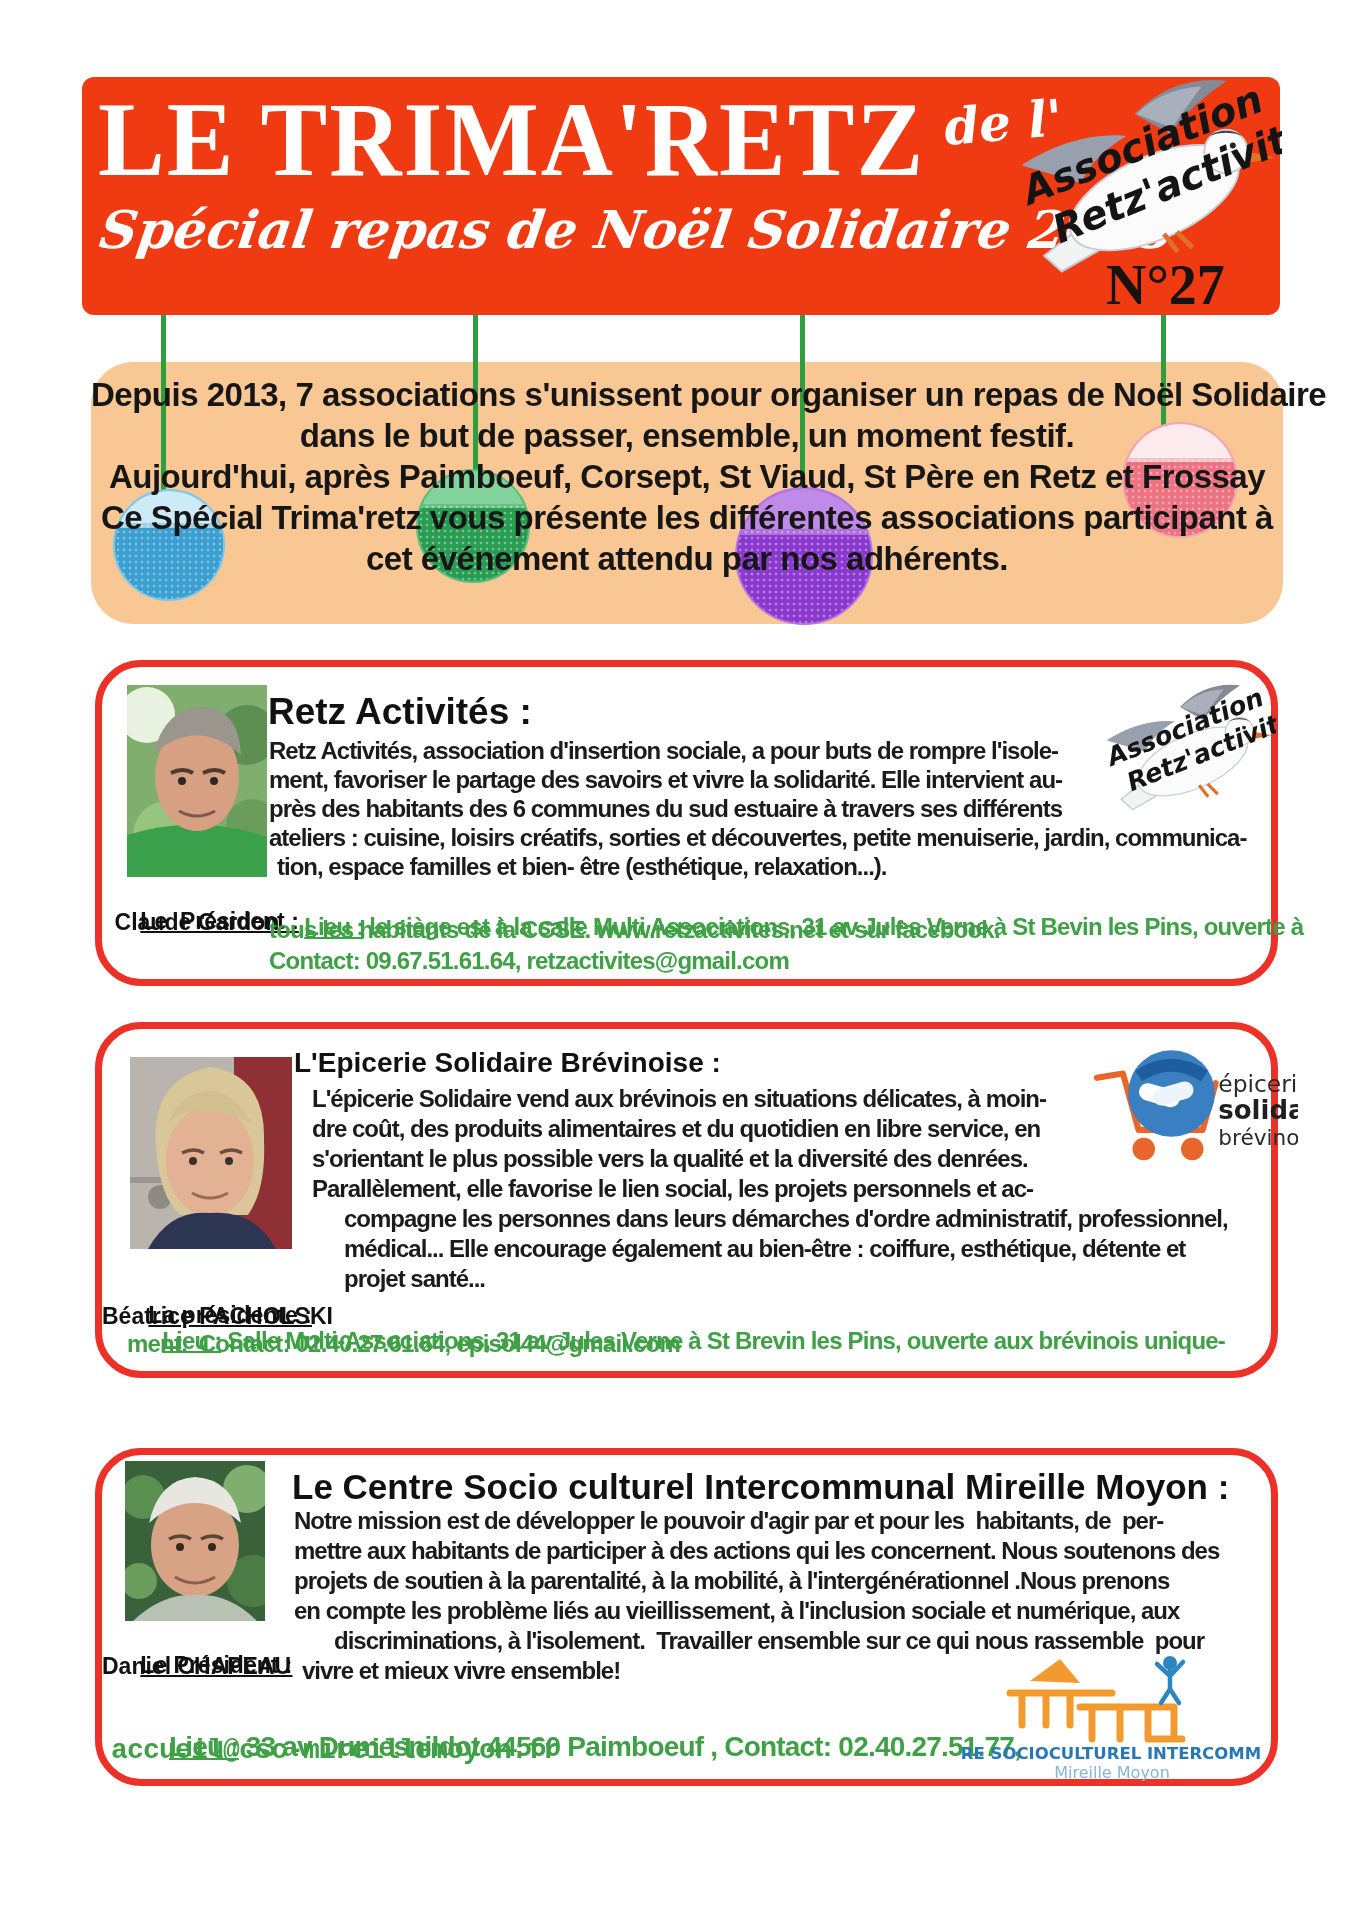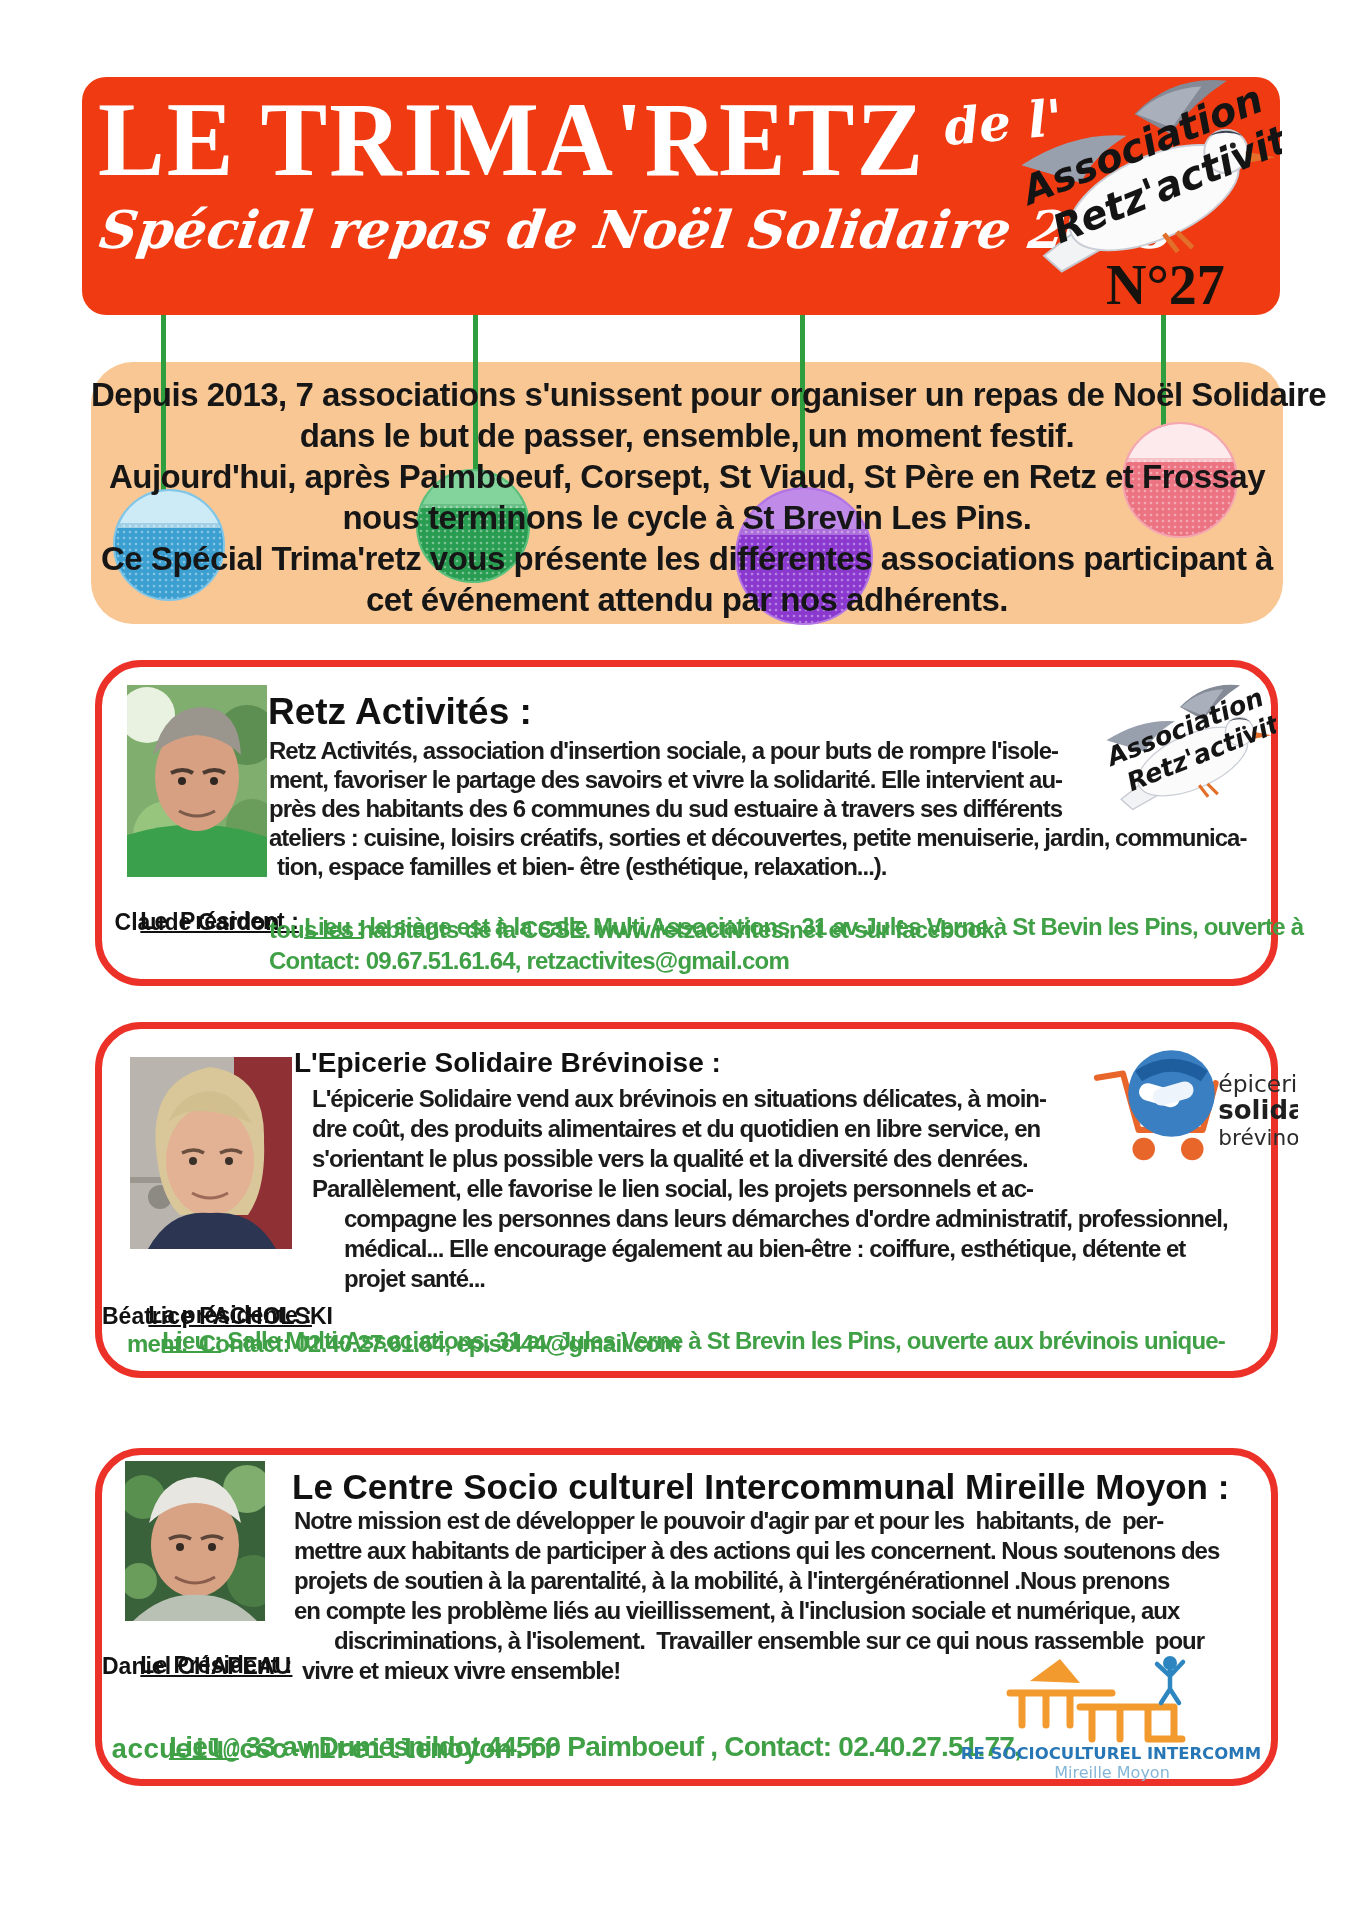--- a/index.html
+++ b/index.html
@@ -1,21 +1,21 @@
 <!DOCTYPE html>
 <html><head>
 <meta charset="utf-8">
 <style>
   html,body{margin:0;padding:0;background:#ffffff;}
   .page{position:relative;width:1357px;height:1920px;background:#ffffff;overflow:hidden;
         font-family:"Liberation Sans",sans-serif;color:#161616;}
 
   
   .banner{position:absolute;left:82px;top:77px;width:1198px;height:238px;
-          background:#EF3A12;border-radius:24px;}
+          background:#EF3A12;border-radius:12px;}
   .banner-title{position:absolute;left:16px;top:2px;color:#fff;white-space:pre;
           font-family:"Liberation Serif",serif;font-weight:900;font-size:100px;
           letter-spacing:2px;transform:scaleY(1.06);transform-origin:top left;}
   .banner-de{position:absolute;left:862px;top:16px;color:#fff;white-space:pre;
           font-family:"DejaVu Serif",serif;font-style:italic;font-weight:bold;font-size:50px;
           transform:rotate(-5deg);}
   .banner-subtitle{position:absolute;left:14px;top:122px;color:#fff;white-space:pre;
           font-family:"DejaVu Serif",serif;font-style:italic;font-weight:bold;font-size:52px;
           transform:skewX(-8deg);transform-origin:bottom left;}
   .banner-issue{position:absolute;left:1024px;top:176px;color:#16120e;white-space:pre;
@@ -104,21 +104,20 @@
   </div>
   <div class="ball" style="left:1122px;top:422px;width:112px;height:112px;background:#F07F8D;border:2px solid #f4a7b0;">
     <div class="cap" style="background:#fceaec;"></div>
       <div class="belly" style="background-color:rgba(225,90,105,.28);"></div>
   </div>
 
   <div class="intro-text">
     <span class="intro-line">Depuis 2013, 7 associations s'unissent pour organiser un repas de Noël Solidaire</span>
     <span class="intro-line">dans le but de passer, ensemble, un moment festif.</span>
     <span class="intro-line">Aujourd'hui, après Paimboeuf, Corsept, St Viaud, St Père en Retz et Frossay</span>
-    <span class="intro-line">nous terminons le cycle à St Brevin Les Pins.</span>
     <span class="intro-line">Ce Spécial Trima'retz vous présente les différentes associations participant à</span>
     <span class="intro-line">cet événement attendu par nos adhérents.</span>
   </div>
 
   <div class="card card1">
     <svg class="photo" style="left:25px;top:18px;" width="140" height="192" viewBox="0 0 140 192">
       <rect width="140" height="192" fill="#7fae6e"></rect>
       <circle cx="20" cy="30" r="28" fill="#e9f2e0"></circle>
         <circle cx="120" cy="50" r="30" fill="#5d8f52"></circle>
       <circle cx="40" cy="150" r="34" fill="#98c57e"></circle>

